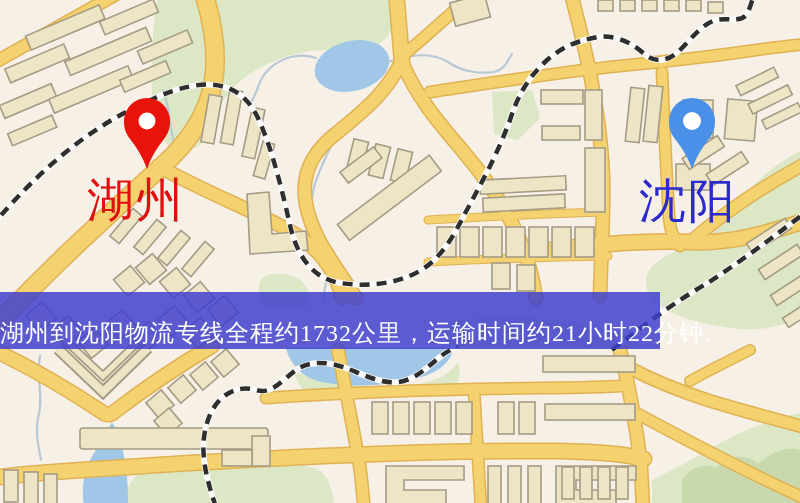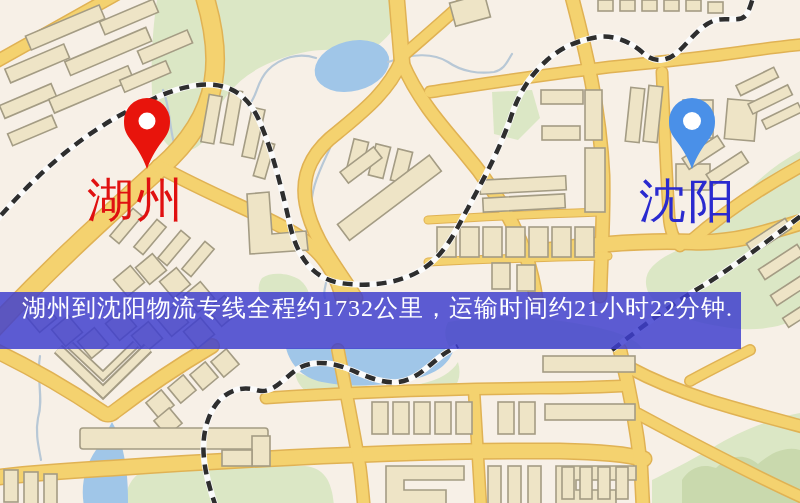--- a/index.html
+++ b/index.html
@@ -12,23 +12,23 @@
   .stream{fill:none;stroke:var(--c-stream);stroke-width:2.2;stroke-linecap:round}
   .rd-c{fill:none;stroke:var(--c-road_casing);stroke-linecap:round;stroke-linejoin:round}
   .rd-f{fill:none;stroke:var(--c-road);stroke-linecap:round;stroke-linejoin:round}
   .rail-w{fill:none;stroke:var(--c-railway_bed);stroke-width:6}
   .rail-b{fill:none;stroke:var(--c-railway);stroke-width:4.5;stroke-dasharray:10 7}
   .bldg{fill:var(--c-building);stroke:var(--c-building_outline);stroke-width:1.6}
   .chev-c{fill:none;stroke:var(--c-building_outline);stroke-linejoin:miter}
   .chev-f{fill:none;stroke:var(--c-building)}
   .city-label{font-family:"Liberation Serif","DejaVu Serif",serif;font-size:47px;
     font-weight:400;letter-spacing:2px}
-  .banner{position:absolute;left:0;top:292px;width:741px;height:57px;
-    background:var(--c-banner_bg);display:flex;align-items:flex-start;box-sizing:border-box;
-    padding-left:22px}
+  .banner{position:absolute;left:0;top:292px;width:660px;height:57px;
+    background:var(--c-banner_bg);display:flex;align-items:flex-end;box-sizing:border-box;
+    }
   .banner span{color:var(--c-banner_text);font-size:24px;letter-spacing:1px;
     white-space:nowrap;font-family:"Liberation Serif","DejaVu Serif",serif}
 </style>
 </head>
 <body>
 
 <div class="stage">
 <svg width="800" height="503" viewBox="0 0 800 503" xmlns="http://www.w3.org/2000/svg">
   <rect x="0" y="0" width="800" height="503" fill="#f7f0e7"></rect>
 

